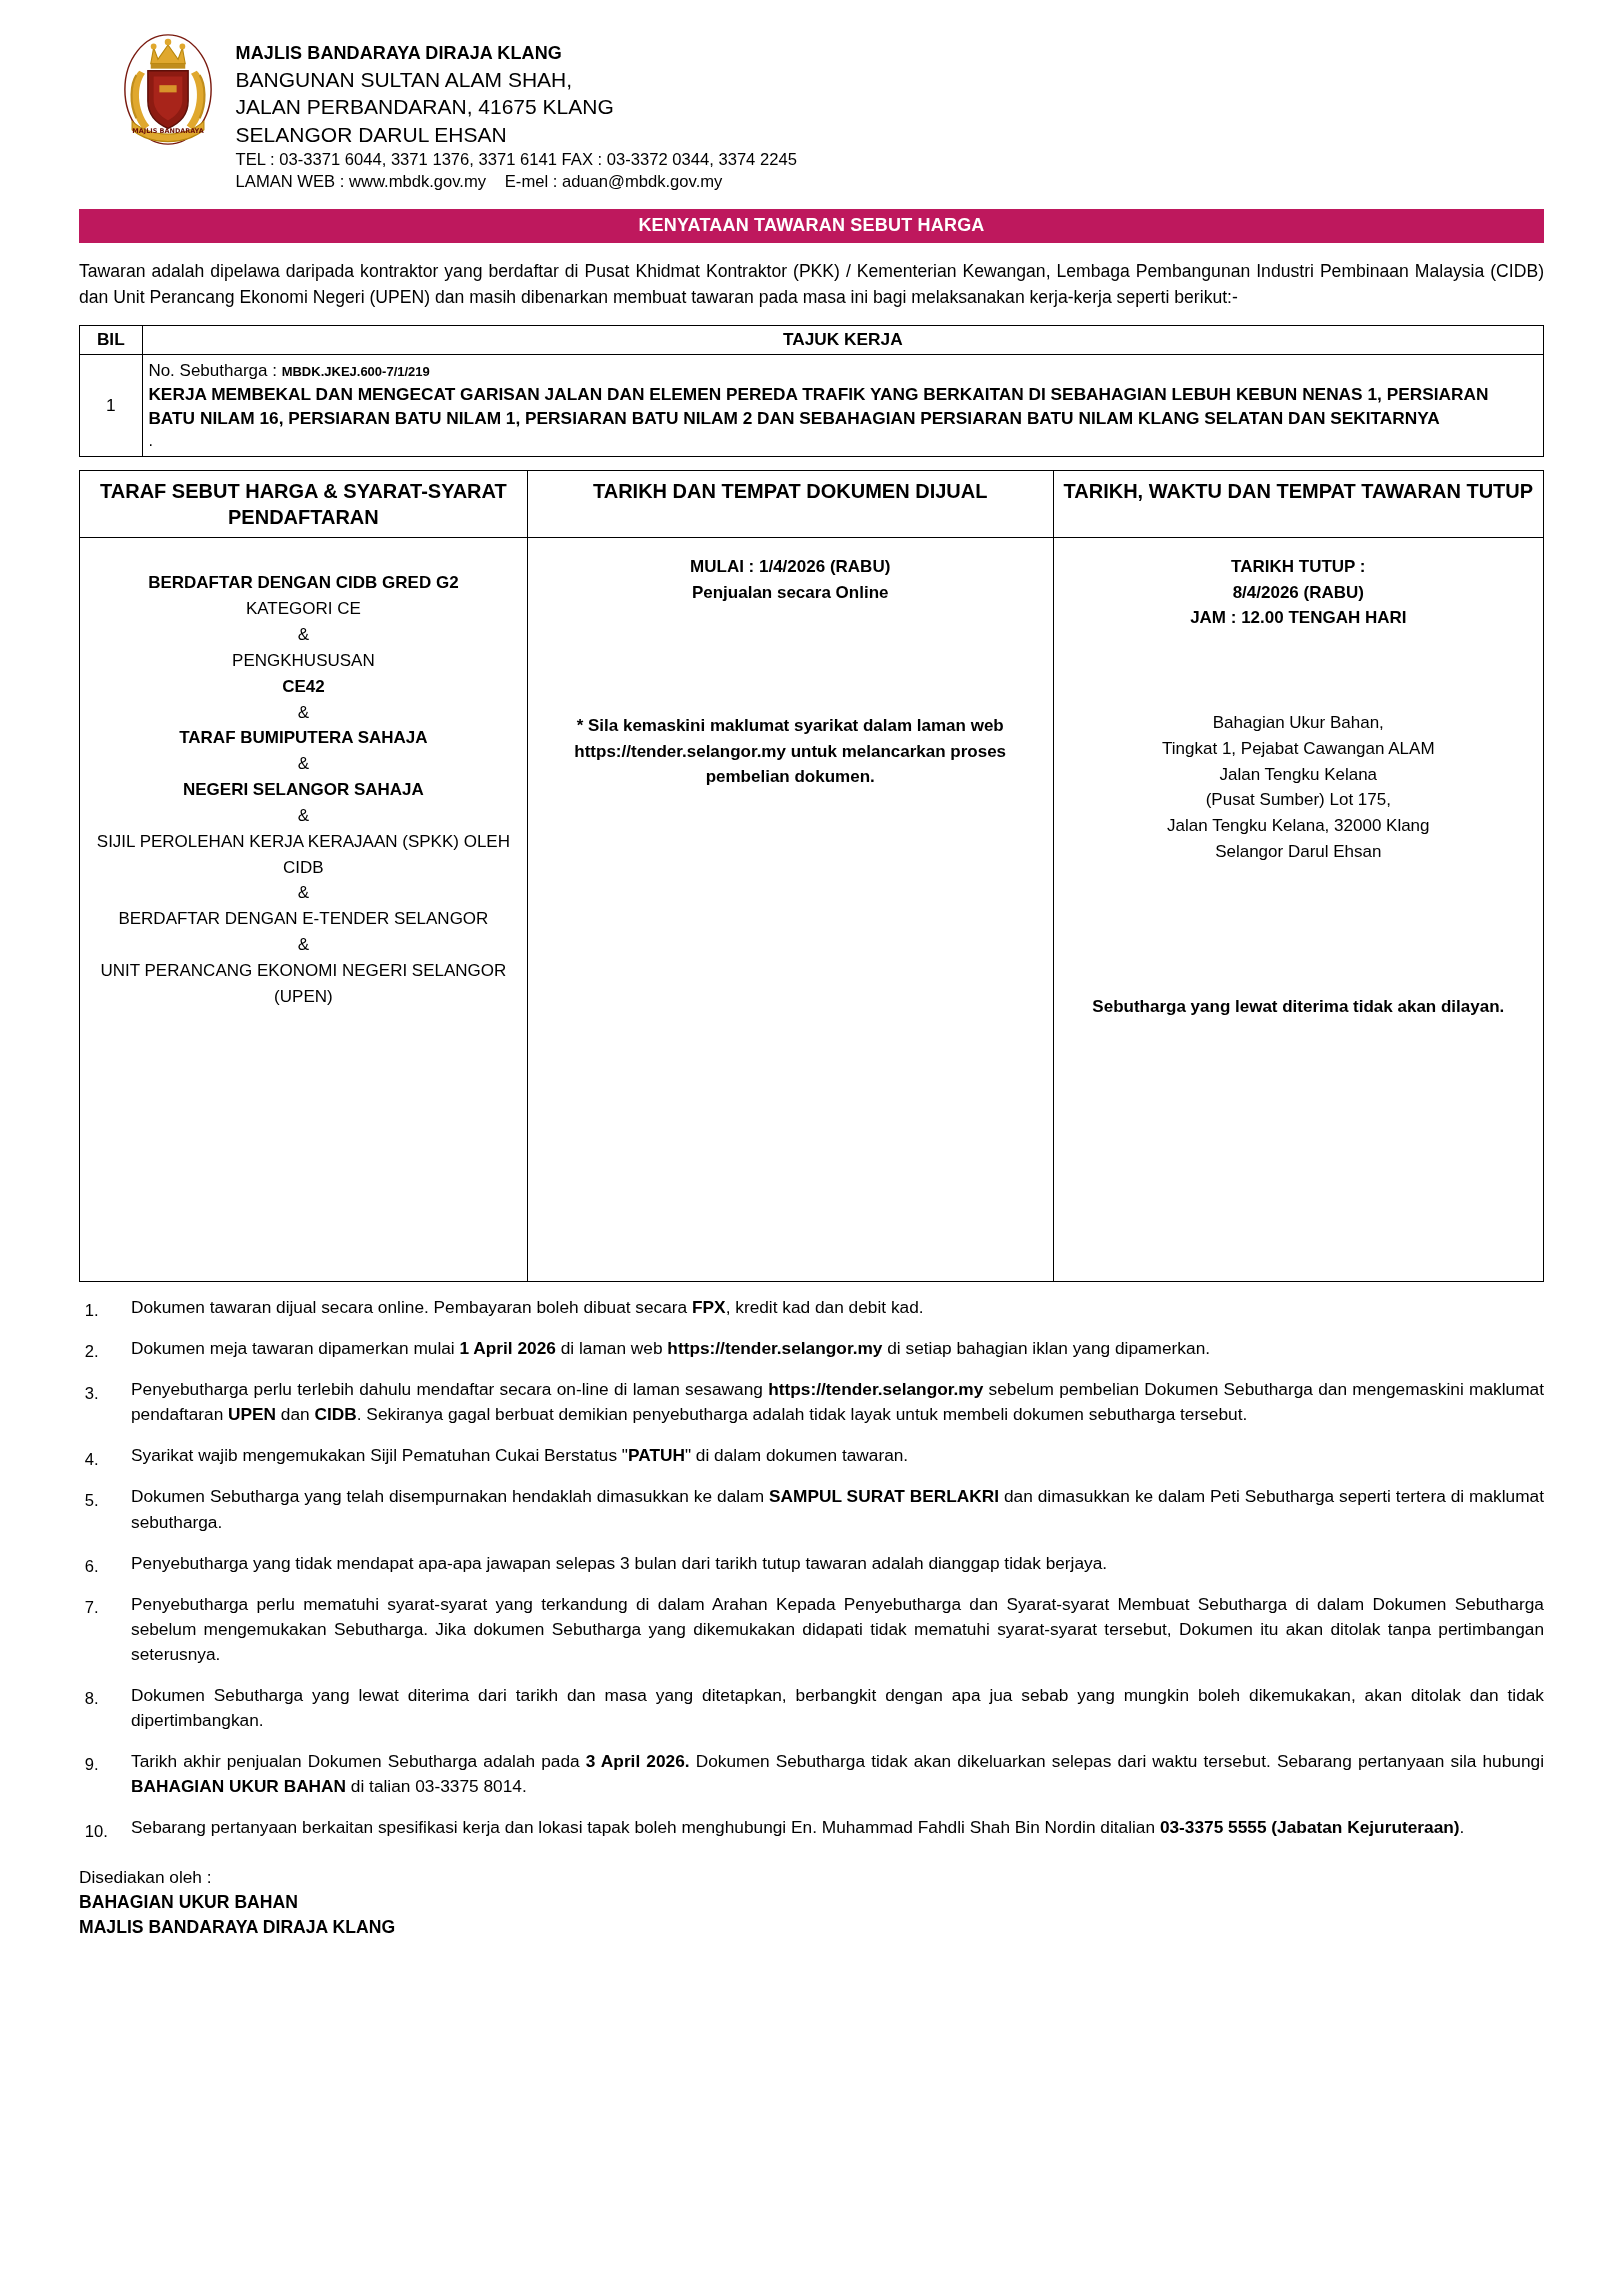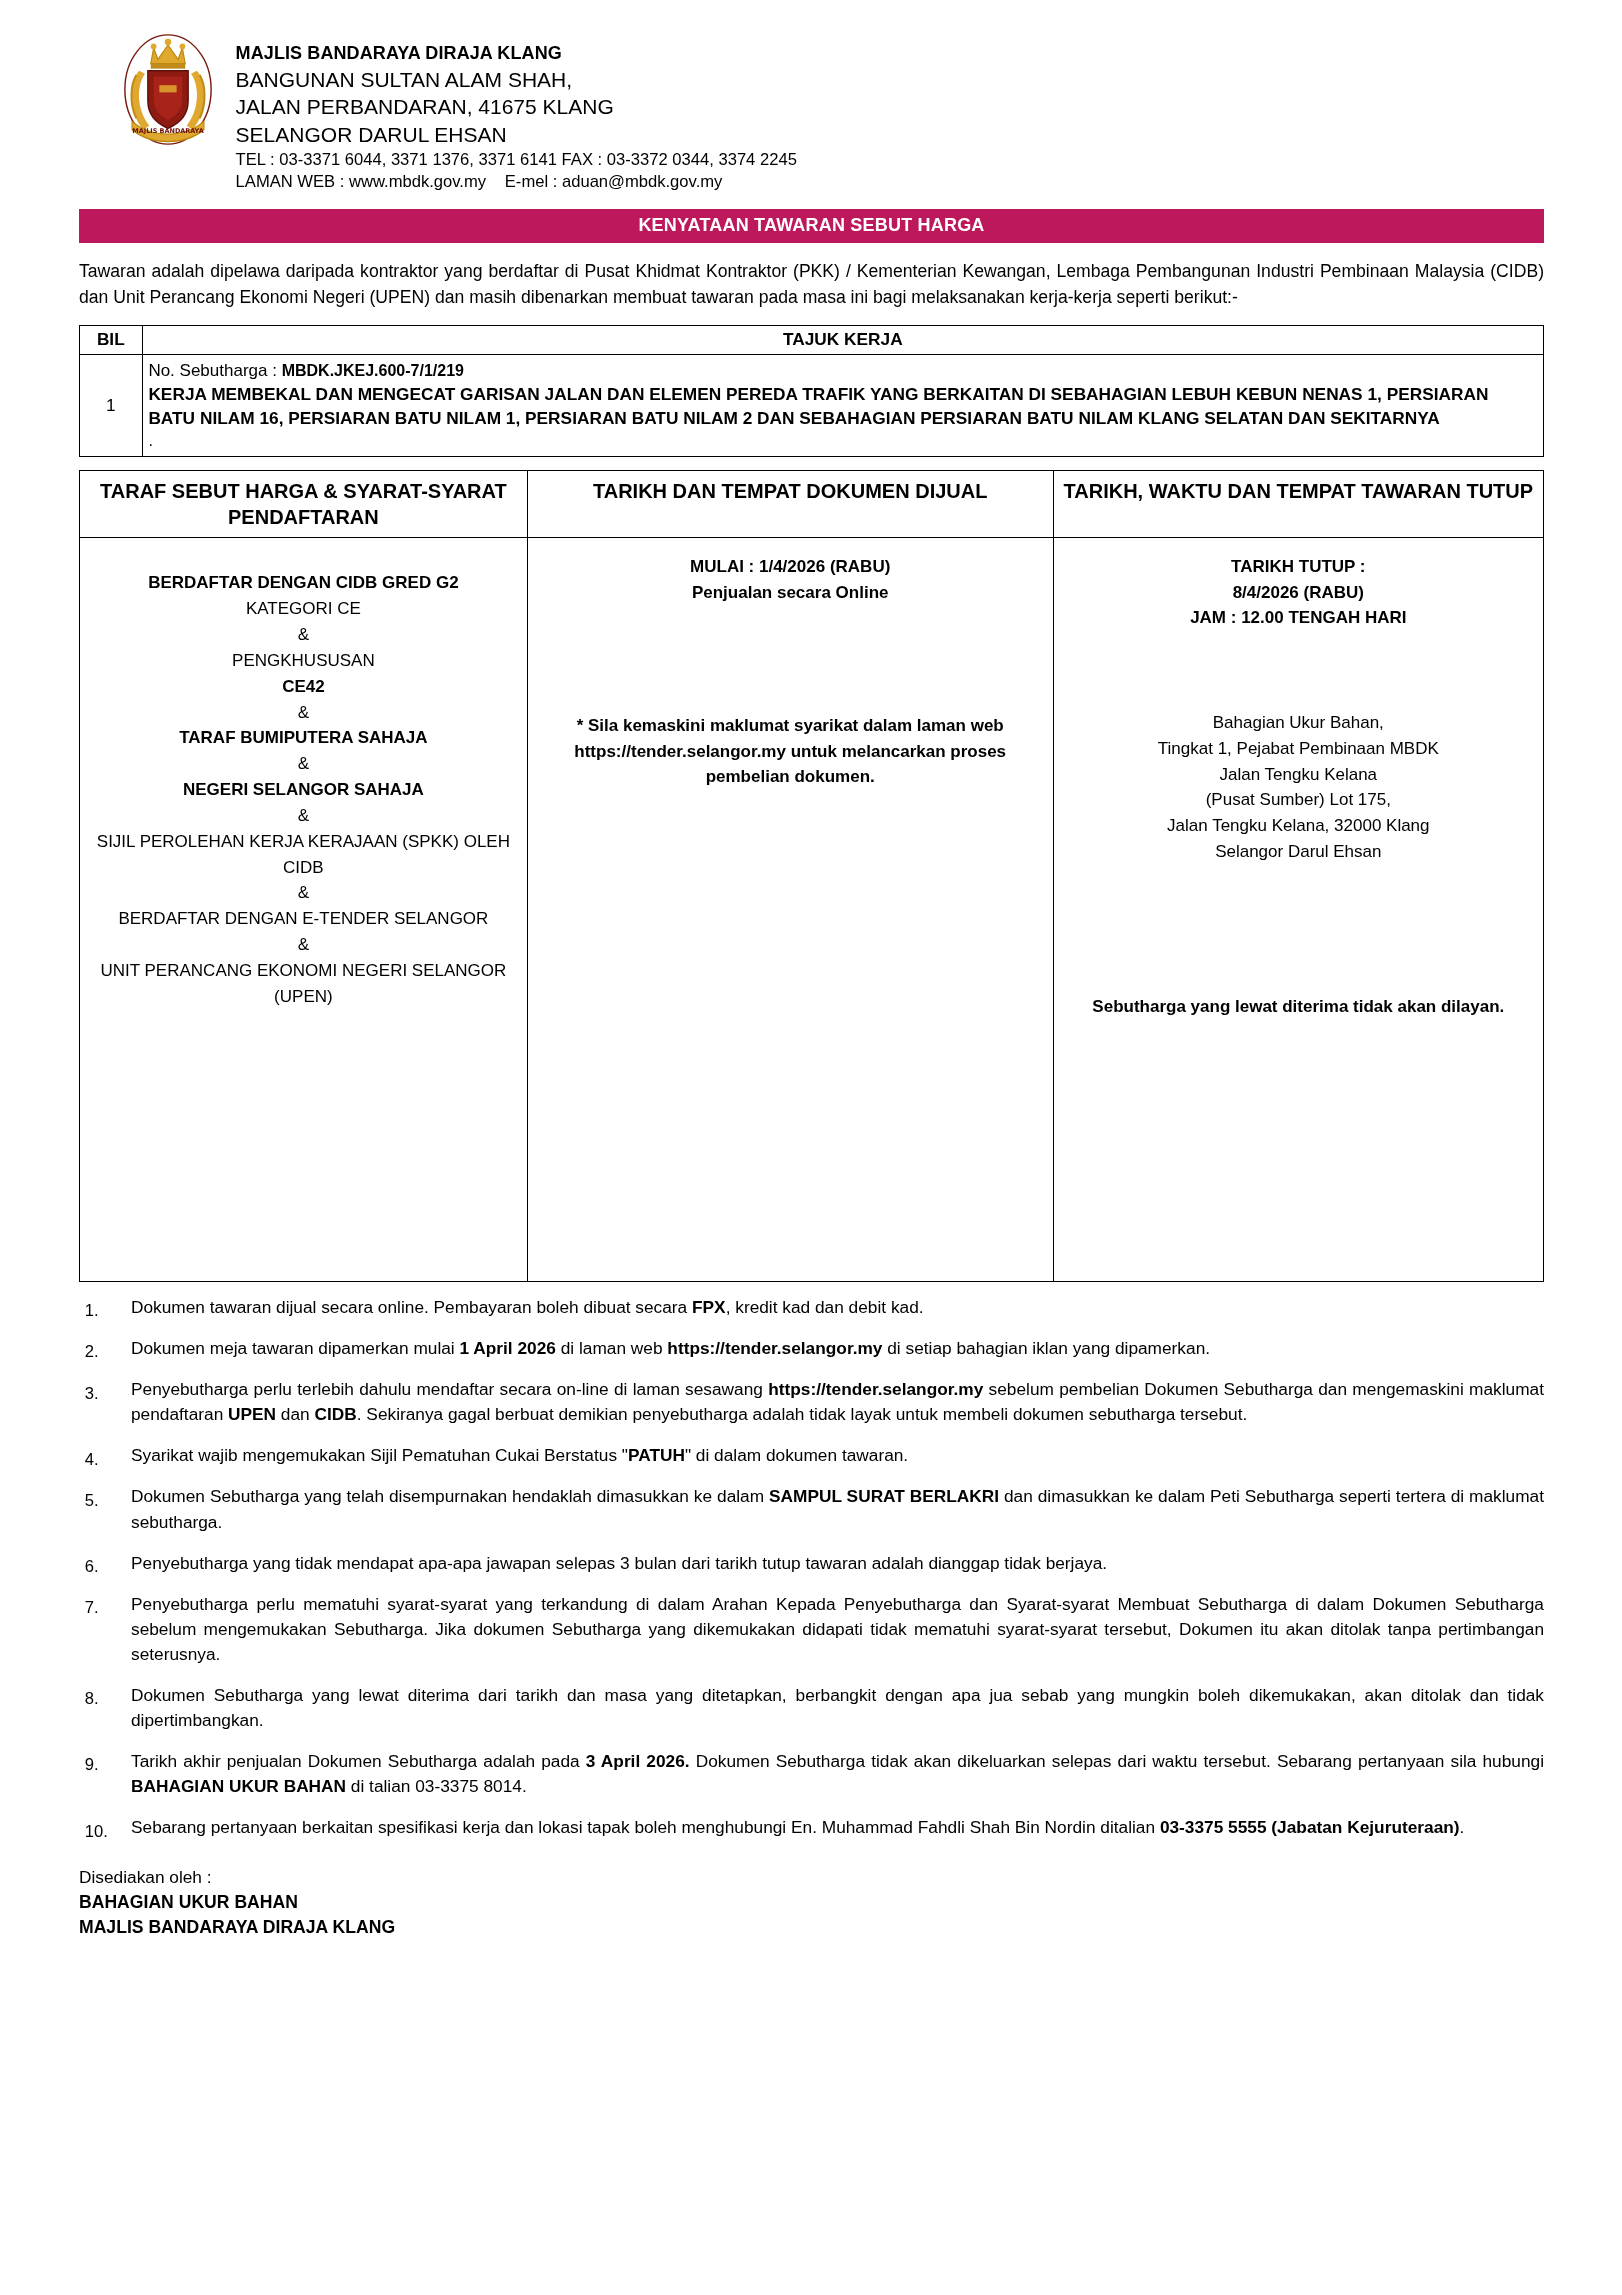--- a/index.html
+++ b/index.html
@@ -95,21 +95,21 @@
     padding: 5.8px 0;
   }
   .t1 .bilnum {
     text-align: center;
     font-size: 17.3px;
     font-weight: normal;
     vertical-align: middle;
   }
   .t1 .tajuk-cell { font-size: 17px; line-height: 1.38; }
   .t1 .nomor { font-size: 17px; }
-  .t1 .nomor b { font-size: 16px; margin-top: 12px; }
+  .t1 .nomor b { font-size: 13px; margin-top: 12px; }
   .t1 .worktitle { font-weight: bold; font-size: 17.3px; line-height: 1.4; }
 
   
   table.t2 {
     margin-top: 13px;
     width: 100%;
     border-collapse: collapse;
     table-layout: fixed;
   }
   table.t2 th, table.t2 td {
@@ -286,21 +286,21 @@
           <div class="note">* Sila kemaskini maklumat syarikat dalam laman web https://tender.selangor.my untuk melancarkan proses pembelian dokumen.</div>
         </div>
       </td>
       <td>
         <div class="cellC">
           <div class="closing">TARIKH TUTUP :</div>
           <div class="closing">8/4/2026 (RABU)</div>
           <div class="closing">JAM : 12.00 TENGAH HARI</div>
           <div class="addr">
             <div>Bahagian Ukur Bahan,</div>
-            <div>Tingkat 1, Pejabat Pembinaan MBDK</div>
+            <div>Tingkat 1, Pejabat Cawangan ALAM</div>
             <div>Jalan Tengku Kelana</div>
             <div>(Pusat Sumber) Lot 175,</div>
             <div>Jalan Tengku Kelana, 32000 Klang</div>
             <div>Selangor Darul Ehsan</div>
           </div>
           <div class="late">Sebutharga yang lewat diterima tidak akan dilayan.</div>
         </div>
       </td>
     </tr>
   </tbody>

